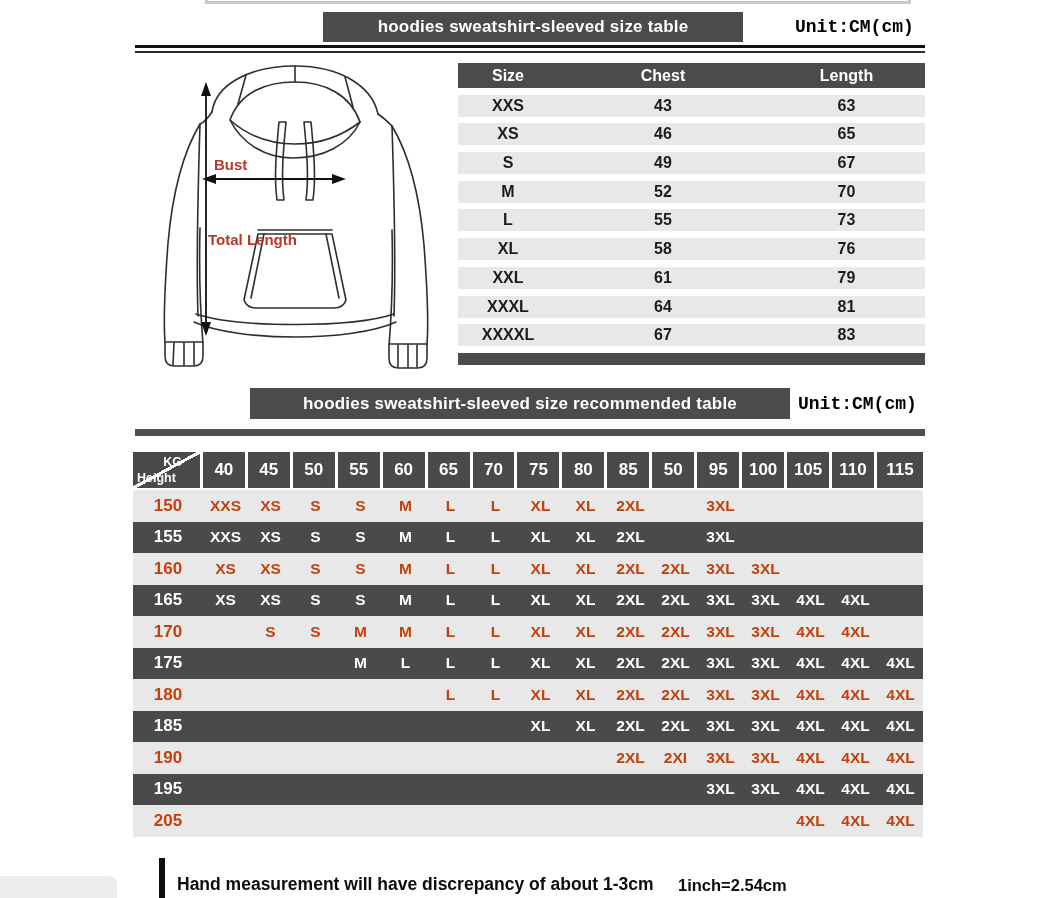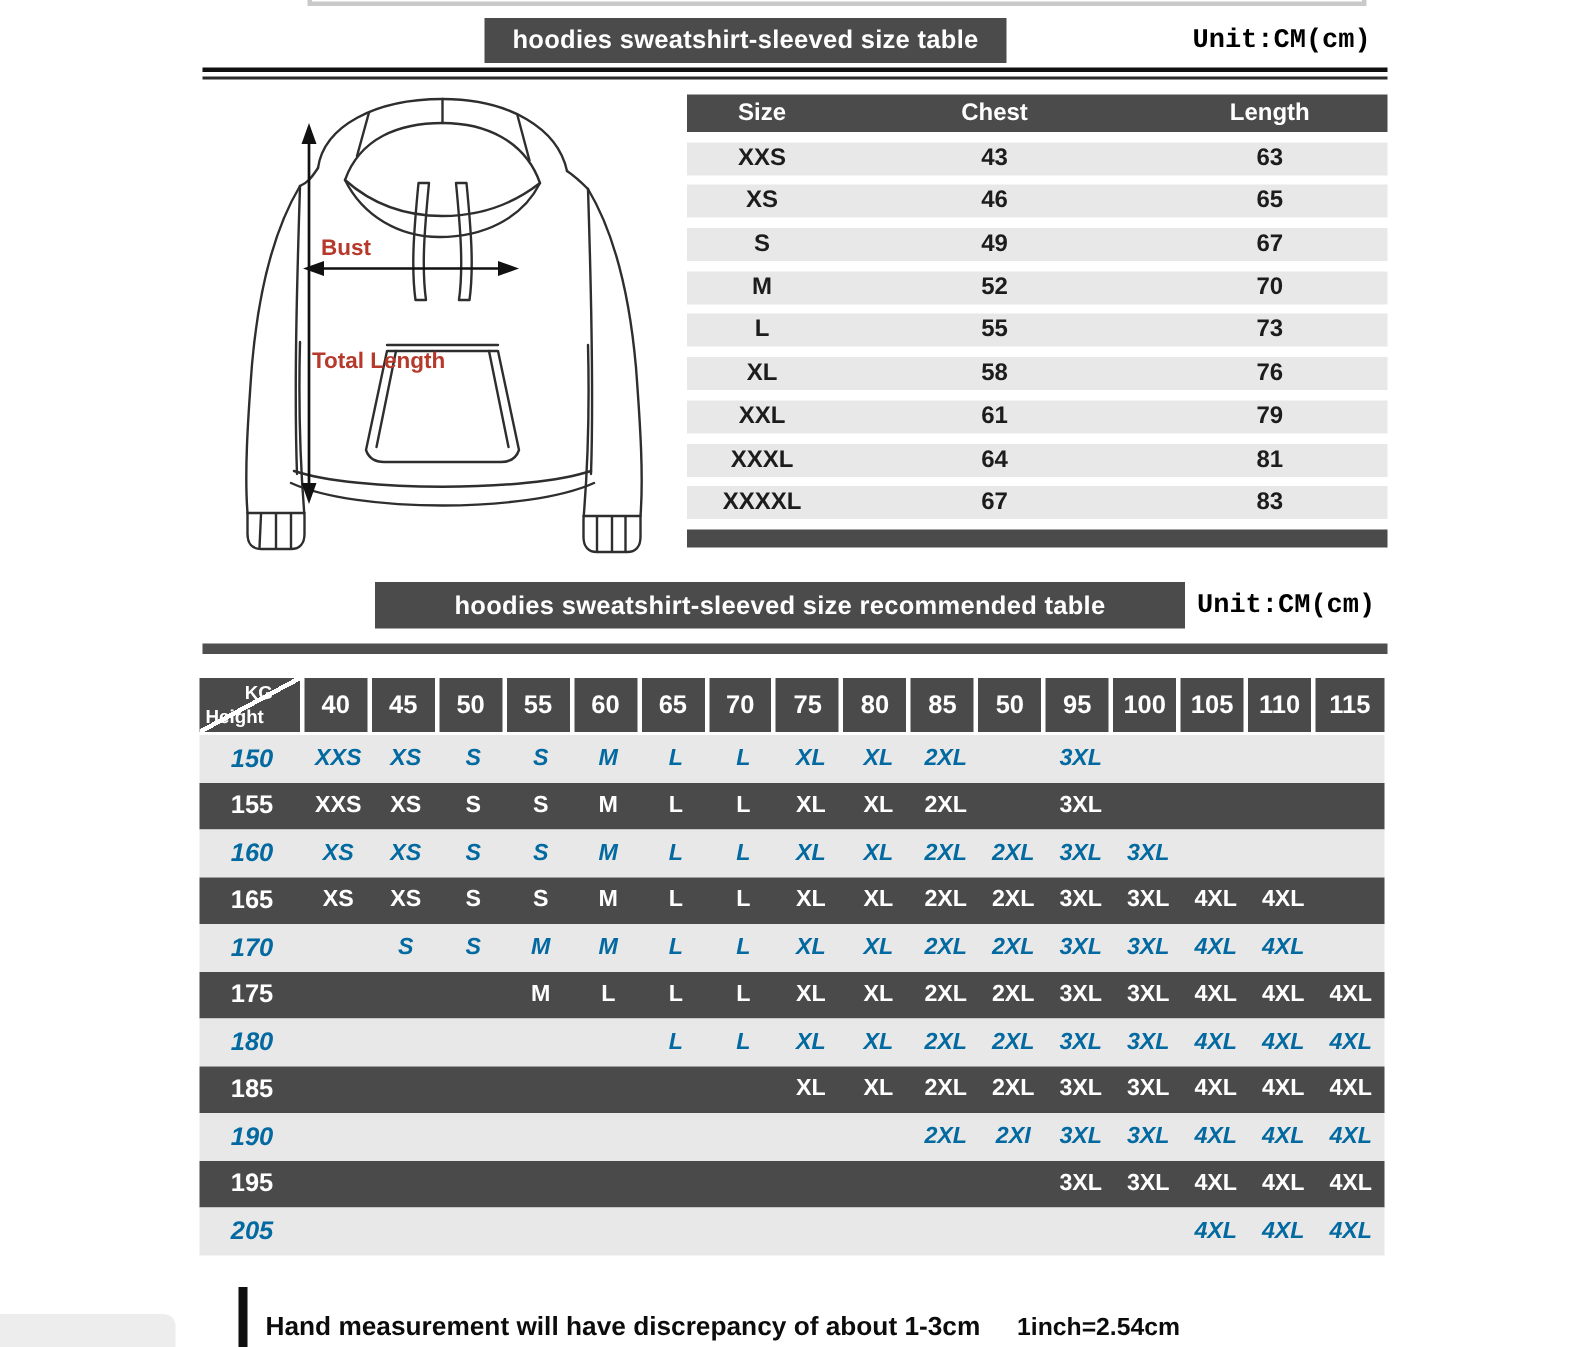--- a/index.html
+++ b/index.html
@@ -10,21 +10,21 @@
     overflow:hidden;
   }
 
   
   .top-crop-box { position:absolute; left:205px; top:-11px; width:706px; height:15px;
     background:#fff; border:3px solid #c9c9c9; }
 
   
   .tbar { position:absolute; background:#4b4b4b; color:#fff; display:flex;
     align-items:center; justify-content:center; font-size:17px; letter-spacing:0.2px; }
-  .tbar1 { left:323px; top:12px; width:348px; height:30px; }
+  .tbar1 { left:323px; top:12px; width:420px; height:30px; }
   .tbar2 { left:250px; top:388px; width:540px; height:31px; }
   .unit { position:absolute; font-size:18px; color:#000;font-family:Liberation Mono, monospace; }
   .unit1 { left:795px; top:17px; }
   .unit2 { left:798px; top:394px; }
   .sep1 { position:absolute; left:135px; top:45px; width:790px; height:8px;
     border-top:3px solid #101010; border-bottom:2px solid #2b2b2b; }
   .sep2 { position:absolute; left:135px; top:429px; width:790px; height:7px; background:#4f4f4f; }
 
   
   .hoodie-svg { position:absolute; left:148px; top:58px; width:300px; height:322px; }
@@ -53,21 +53,21 @@
   .m-corner::before { content:""; position:absolute; left:0; top:0; right:0; bottom:0;
     background:linear-gradient(to bottom right,
       transparent calc(50% - 1.5px), #fff calc(50% - 1.5px),
       #fff calc(50% + 1.5px), transparent calc(50% + 1.5px)); }
   .m-corner .kg  { position:absolute; top:3px; right:18px; }
   .m-corner .hgt { position:absolute; bottom:3px; left:4px; }
   .m-wcell { width:42px; margin-right:3px; background:#4a4a4a; color:#fff;
     font-size:17px; display:flex; align-items:center; justify-content:center; }
   .m-wcell:last-child { margin-right:0; width:46px; }
   .m-row { display:flex; height:31.5px; align-items:center; font-size:15.5px; }
-  .m-row.light { background:#e8e8e8; color:#0369a1;font-style:italic; }
+  .m-row.light { background:#e8e8e8; color:#c2410c; }
   .m-row.dark  { background:#4a4a4a; color:#ffffff; }
   .m-h { width:70px; text-align:center; font-size:17px; }
   .m-c { width:45px; text-align:center; }
 
   
   .gray-blob { position:absolute; left:-10px; top:876px; width:127px; height:32px;
     background:#ededed; border-radius:0 8px 0 0; }
   .note-bar { position:absolute; left:159px; top:858px; width:6px; height:40px; background:#0f0f0f; }
   .note-text { position:absolute; left:177px; top:874px; font-size:17.5px; color:#0c0c0c; }
   .conv-text { position:absolute; left:678px; top:876px; font-size:16.5px; color:#0c0c0c; }

